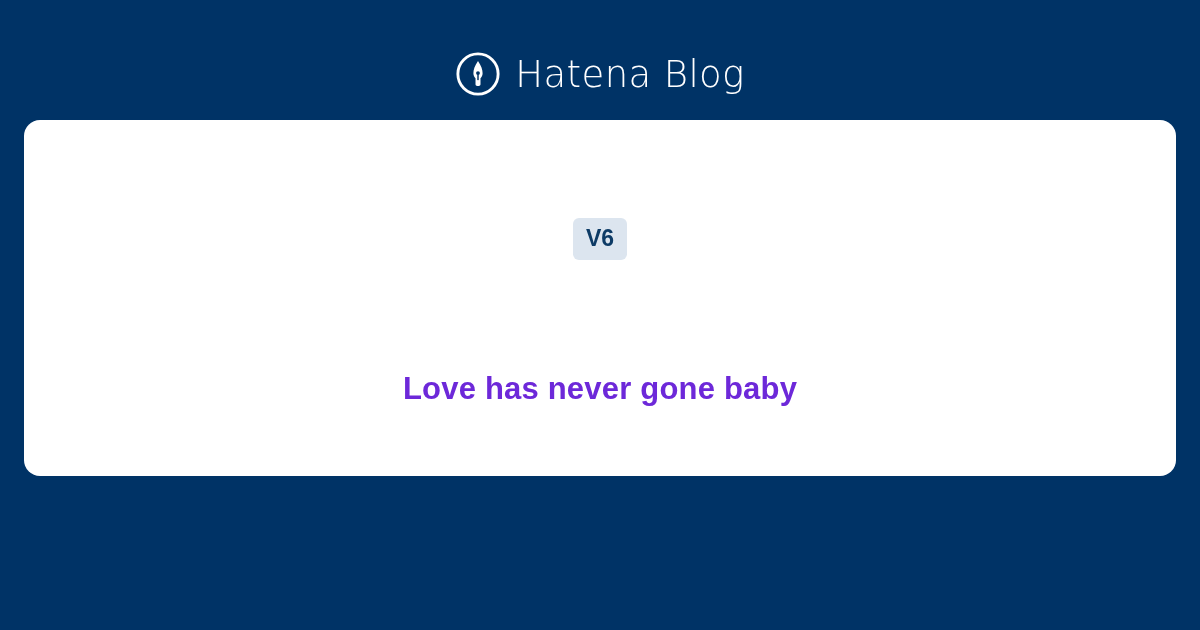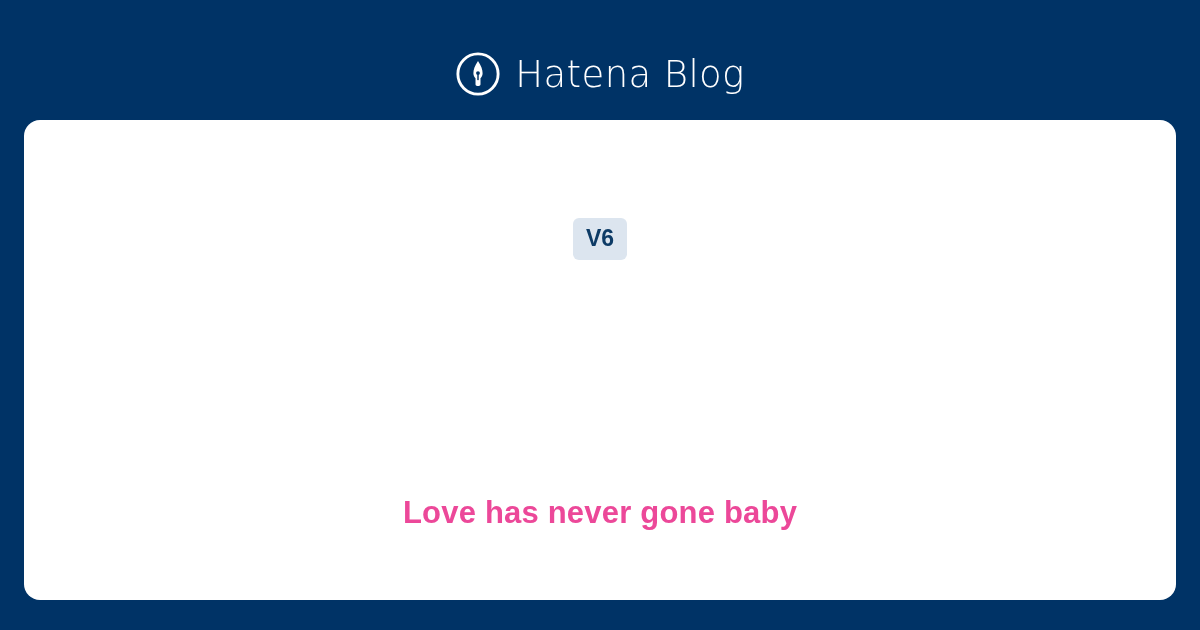--- a/index.html
+++ b/index.html
@@ -41,21 +41,21 @@
     white-space: nowrap;
     font-family: "DejaVu Sans", "Liberation Sans", sans-serif;
   }
 
   
   .card {
     position: absolute;
     left: 24px;
     top: 120px;
     width: 1152px;
-    height: 480px;
+    height: 356px;
     background: #ffffff;
     border-radius: 16px;
     box-sizing: border-box;
     display: flex;
     flex-direction: column;
     align-items: center;
     overflow: hidden;
   }
 
   
@@ -88,21 +88,21 @@
     text-align: center;
     max-width: 830px;
     letter-spacing: -0.5px;
     font-family: "DejaVu Sans", "Liberation Sans", sans-serif;
   }
 
   
   .blog-name {
     margin-top: auto;
     margin-bottom: 72px;
-    color: #ec4899;
+    color: #6d28d9;
     font-size: 31px;
     font-weight: 700;
     line-height: 1;
     text-align: center;
     letter-spacing: 0.2px;
     font-family: "Liberation Sans", "DejaVu Sans", sans-serif;
   }
 </style>
 </head>
 <body>

